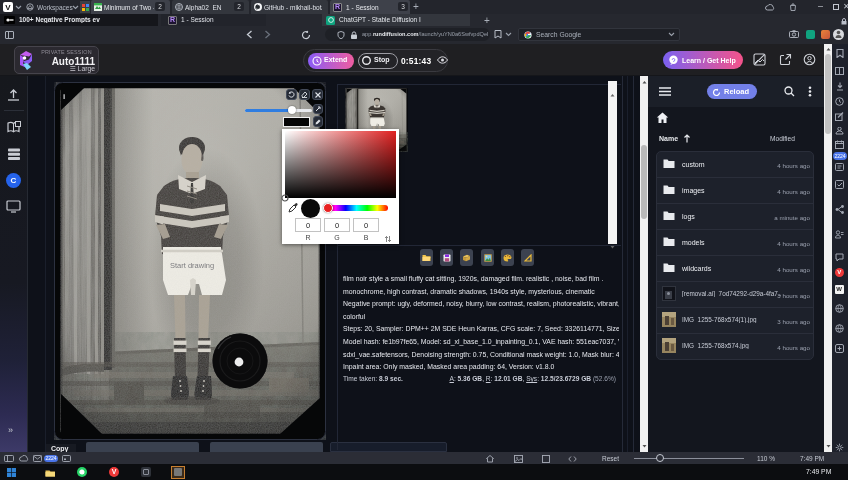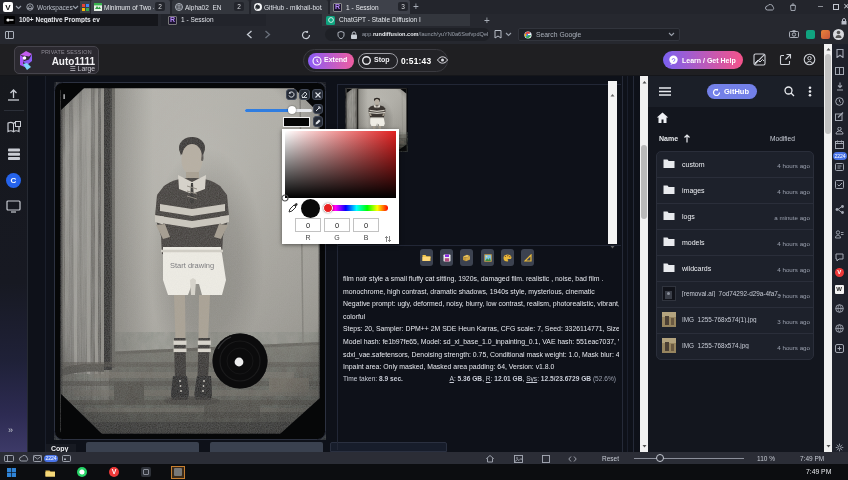--- a/index.html
+++ b/index.html
@@ -596,21 +596,21 @@
 
   <div class="abs" style="left:648px;top:76px;width:176px;height:31px;background:#1b1f28;"></div>
   <svg class="abs" style="left:659px;top:87px;" width="12" height="9">
         <path d="M0 1h12M0 4.5h12M0 8h12" stroke="#e8eaee" stroke-width="1.5"></path>
       </svg>
   <div class="abs" style="left:707px;top:84px;width:50px;height:15px;background:#7380e8;border-radius:8px;"></div>
   <svg class="abs" style="left:712px;top:87.5px;" width="9" height="9" viewBox="0 0 9 9">
         <path d="M7.5 4.5A3 3 0 1 1 6 1.9" fill="none" stroke="#fff" stroke-width="1.2"></path>
         <path d="M6 0.5v2h-2z" fill="#fff"></path>
       </svg>
-  <div class="abs" style="left:724px;top:87px;font-size:7.5px;font-weight:bold;color:#fff;">GitHub</div>
+  <div class="abs" style="left:724px;top:87px;font-size:7.5px;font-weight:bold;color:#fff;">Reload</div>
   <svg class="abs" style="left:784px;top:86px;" width="11" height="11">
         <circle cx="4.5" cy="4.5" r="3.5" fill="none" stroke="#e8eaee" stroke-width="1.3"></circle>
         <path d="M7 7l3 3" stroke="#e8eaee" stroke-width="1.3"></path>
       </svg>
   <svg class="abs" style="left:808px;top:86px;" width="4" height="11">
         <circle cx="2" cy="1.7" r="1.3" fill="#e8eaee"></circle>
         <circle cx="2" cy="5.5" r="1.3" fill="#e8eaee"></circle>
         <circle cx="2" cy="9.3" r="1.3" fill="#e8eaee"></circle>
       </svg>
 

